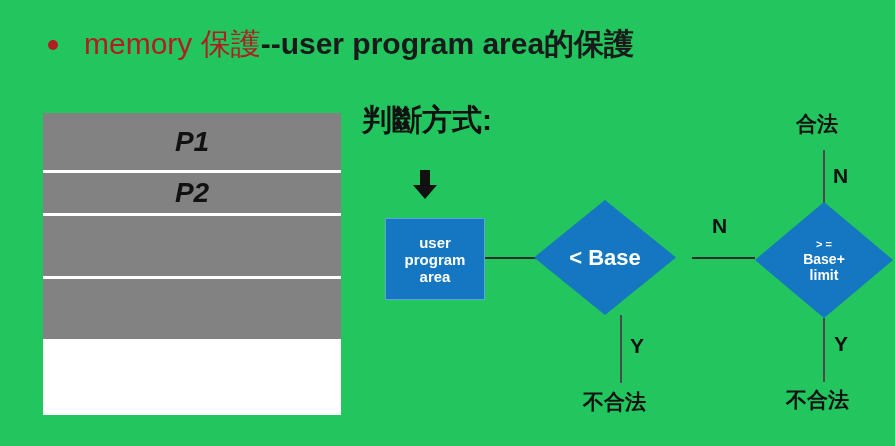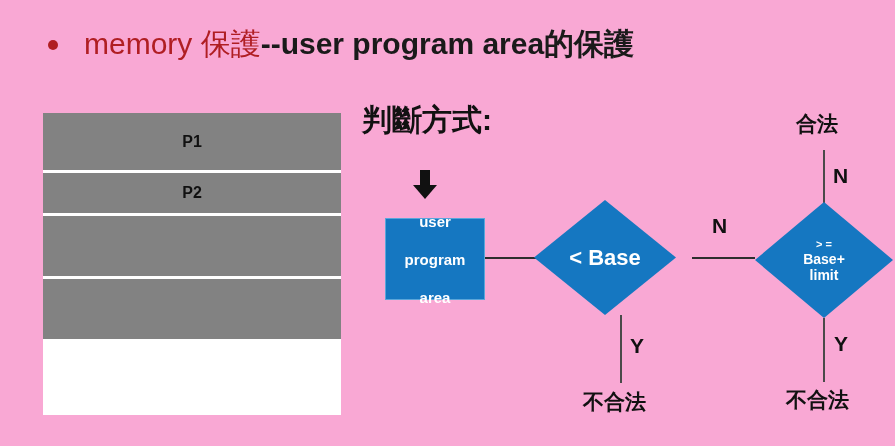--- a/index.html
+++ b/index.html
@@ -3,21 +3,21 @@
 <meta charset="utf-8">
 <style>
   * { margin: 0; padding: 0; box-sizing: border-box; }
   html, body { background: #ffffff; }
   body { font-family: "Liberation Sans", "DejaVu Sans", sans-serif; }
 
   .slide {
     position: relative;
     width: 895px;
     height: 446px;
-    background: #f9a8d4;
+    background: #22c55e;
     overflow: hidden;
     padding-left: 43px;
   }
 
   
   .bullet {
     position: absolute;
     left: 48px; top: 40px;
     width: 10px; height: 10px;
     border-radius: 50%;
@@ -40,24 +40,25 @@
     width: 298px; height: 302px;
     display: flex;
     flex-direction: column;
     gap: 3px;
     background: #ffffff;
   }
   .mem-row {
     background: #828282;
     color: #111111;
     font-weight: 700;
-    font-size: 16px;
+    font-size: 28px;
     display: flex;
     align-items: center;
     justify-content: center;
+    font-style: italic;
   }
   .mem-row.r1 { height: 57px; }
   .mem-row.r2 { height: 40px; }
   .mem-row.r3 { height: 57px; }
   .mem-row.r4 { height: 60px; }
   .mem-row.r5 { height: 60px; }
 
   
   .fc-heading {
     position: absolute;
@@ -96,21 +97,20 @@
     border: 1px solid #5aa6da;
     color: #ffffff;
     font-weight: 700;
     font-size: 15px;
     line-height: 17px;
     text-align: center;
     display: flex;
     flex-direction: column;
     align-items: center;
     justify-content: center;
-    gap: 21px;
   }
   .diamond {
     position: absolute;
     background: #1577c1;
     clip-path: polygon(50% 0, 100% 50%, 50% 100%, 0 50%);
     color: #ffffff;
     font-weight: 700;
     text-align: center;
     display: flex;
     flex-direction: column;

